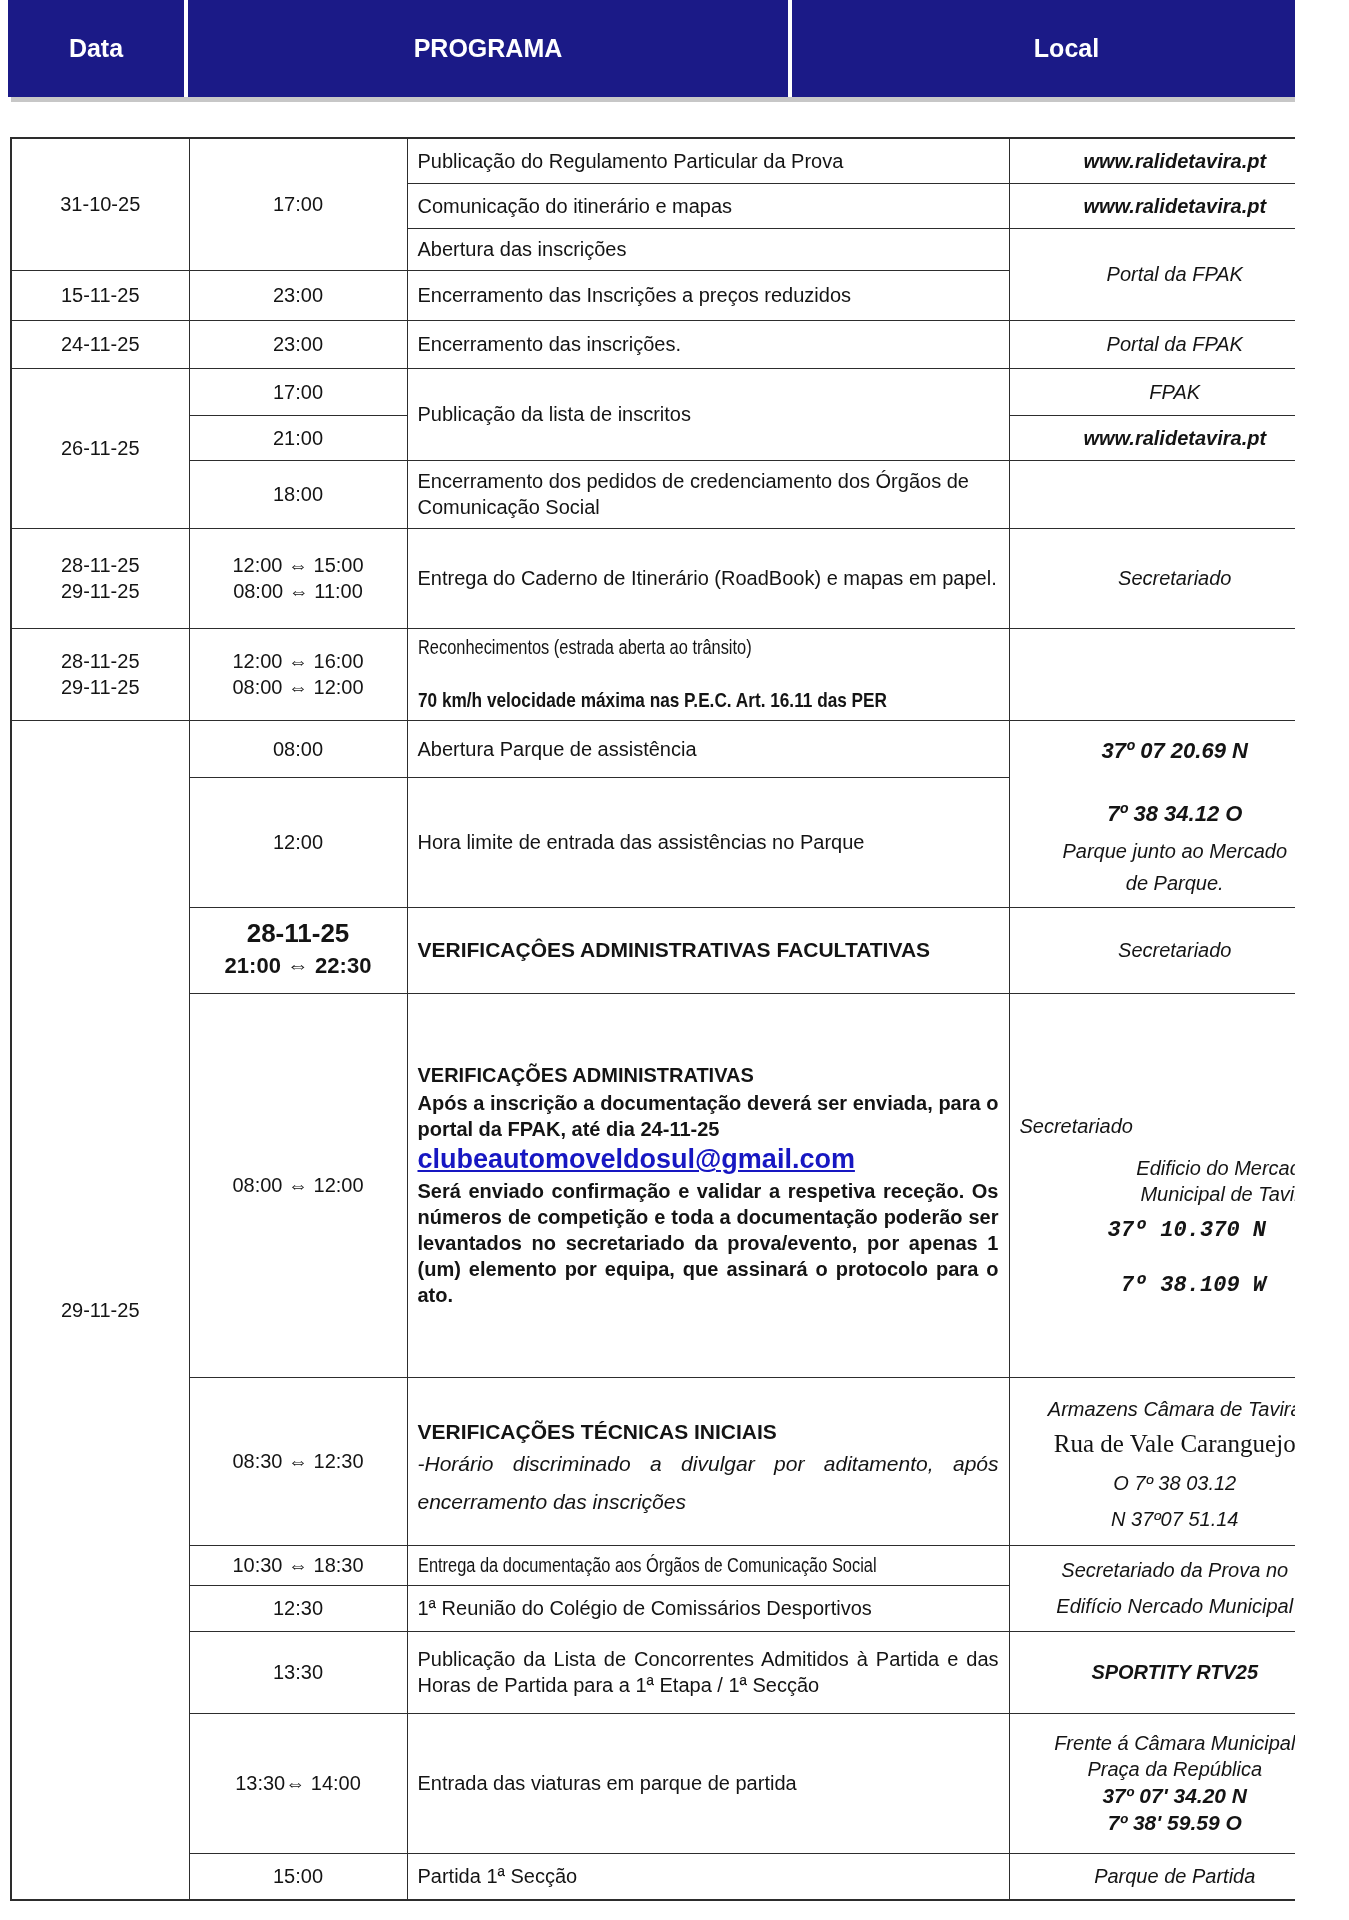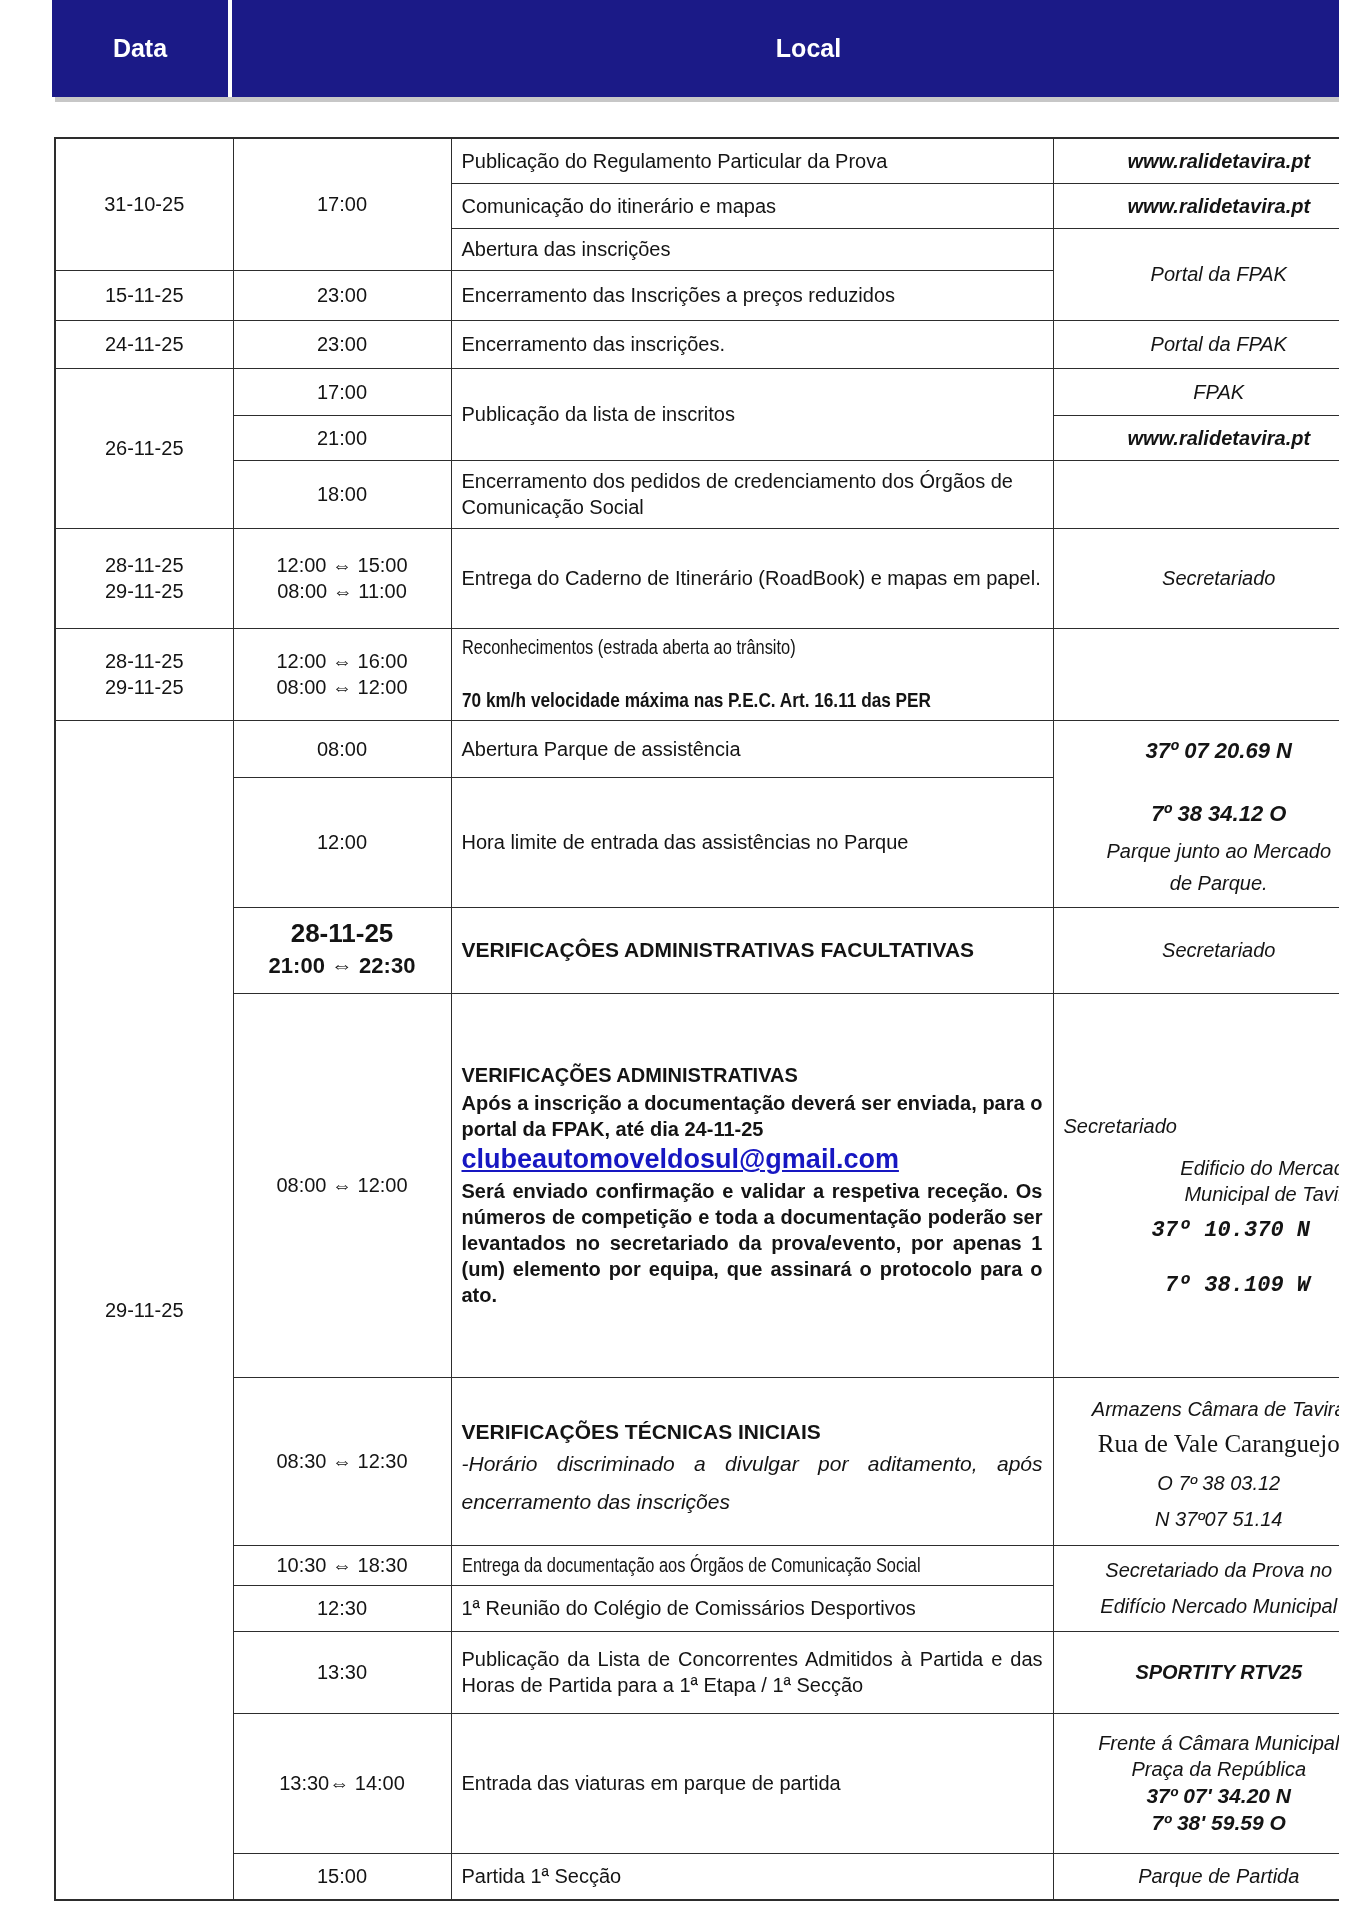--- a/index.html
+++ b/index.html
@@ -1,18 +1,18 @@
 <!DOCTYPE html>
 <html><head>
 <meta charset="utf-8">
 <style>
   html,body{margin:0;padding:0;background:#ffffff;}
   .page{
     position:relative;width:1295px;height:1920px;background:#ffffff;
-    font-family:"Liberation Sans",sans-serif;color:#161616;overflow:hidden;margin-left:44px;
+    font-family:"Liberation Sans",sans-serif;color:#161616;overflow:hidden;
   }
   
   .hdr{
     position:absolute;left:8px;top:0;width:1333px;height:97px;
     display:flex;background:#ffffff;
     box-shadow:3px 5px 0 rgba(130,130,130,.45);
   }
   .hdr .hcell{
     background:#1b1a87;color:#ffffff;font-weight:bold;font-size:25px;
     display:flex;align-items:center;justify-content:center;
@@ -57,20 +57,21 @@
   .leftal{text-align:left;}
   .itjust{font-style:italic;text-align:justify;line-height:1.8;font-size:21px;}
 </style>
 </head>
 <body>
 
 <div class="page">
 
   <div class="hdr">
     <div class="hcell hc-data">Data</div>
+    <div class="hcell hc-prog">PROGRAMA</div>
     <div class="hcell hc-local">Local</div>
   </div>
 
   <table class="t">
     <colgroup>
         <col style="width:178px">
         <col style="width:218px">
         <col style="width:602px">
         <col style="width:332px">
       </colgroup>

